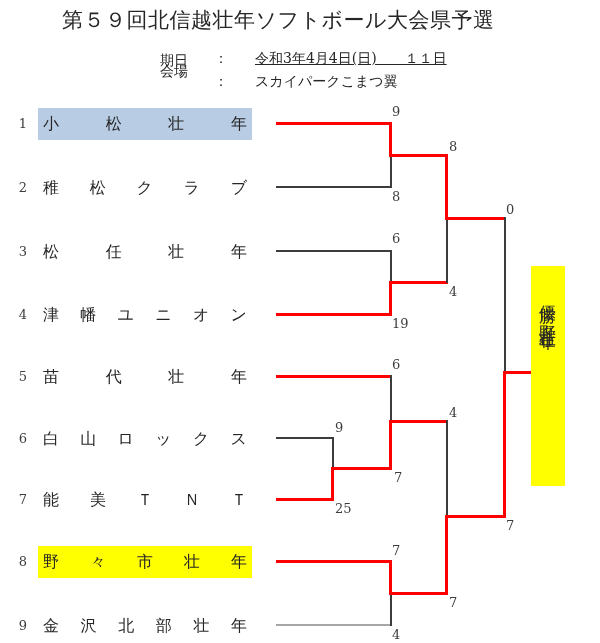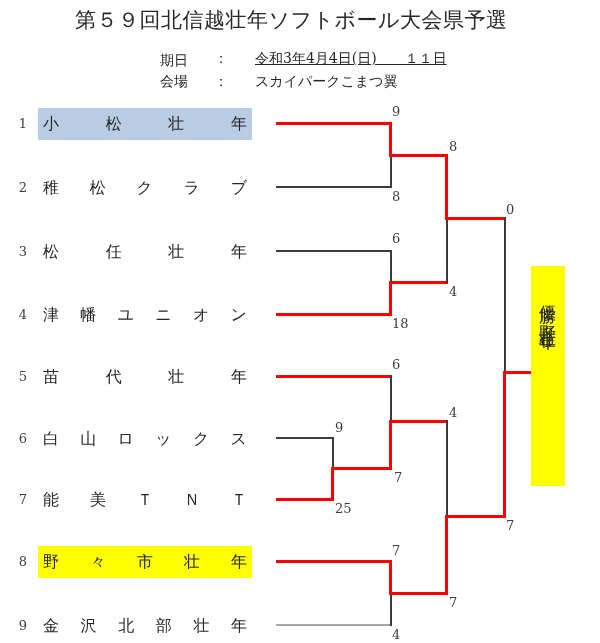--- a/index.html
+++ b/index.html
@@ -11,21 +11,21 @@
     --txt:#262626;
   }
   html,body{margin:0;padding:0;background:#ffffff;}
   #page{
     position:relative;width:600px;height:643px;background:#ffffff;
     font-family:"DejaVu Serif","Liberation Serif",serif;color:var(--txt);
     overflow:hidden;
   }
   .abs{position:absolute;}
   
-  .title{left:62px;top:6px;font-size:21px;letter-spacing:0.5px;white-space:nowrap;margin-left:13px;}
+  .title{left:62px;top:6px;font-size:21px;letter-spacing:0.5px;white-space:nowrap;}
   .meta-label{font-size:14px;white-space:nowrap;}
   .meta-colon{font-size:14px;}
   .meta-value{font-size:14px;white-space:nowrap;}
   
   .seed{width:18px;text-align:center;font-size:13px;color:#3d3d3d;line-height:32px;}
   .team-box{
     left:38px;width:214px;height:32px;box-sizing:border-box;
     padding:0 5px;display:flex;justify-content:space-between;align-items:center;
     font-size:16px;line-height:32px;white-space:nowrap;
   }
@@ -50,21 +50,21 @@
 </style>
 </head>
 <body>
 
 <div id="page">
 
   <div class="abs title">第５９回北信越壮年ソフトボール大会県予選</div>
   <div class="abs meta-label" style="left:160px;top:52px;">期日</div>
   <div class="abs meta-colon" style="left:214px;top:50px;">：</div>
   <div class="abs meta-value" style="left:255px;top:50px;text-decoration:underline;">令和3年4月4日(日)　　１１日</div>
-  <div class="abs meta-label" style="left:160px;top:73px;">会場</div>
+  <div class="abs meta-label" style="left:160px;top:63px;">会場</div>
   <div class="abs meta-colon" style="left:214px;top:73px;">：</div>
   <div class="abs meta-value" style="left:255px;top:73px;font-family:Liberation Serif, serif;">スカイパークこまつ翼</div>
 
   <div class="abs seed" style="left:14px;top:108px;">1</div>
   <div class="abs team-box hl-blue" style="top:108px;">
       <span>小</span>
       <span>松</span>
       <span>壮</span>
       <span>年</span>
     </div>
@@ -180,21 +180,21 @@
   <div class="abs vl-line red" style="left:445px;top:515px;height:80px;"></div>
   <div class="abs hl-line red" style="left:446px;top:515px;width:60px;"></div>
 
   <div class="abs vl-line" style="left:504px;top:217px;height:156px;"></div>
   <div class="abs vl-line red" style="left:503px;top:371px;height:147px;"></div>
   <div class="abs hl-line red" style="left:504px;top:371px;width:28px;"></div>
 
   <div class="abs score" style="left:392px;top:105px;">9</div>
   <div class="abs score" style="left:392px;top:190px;">8</div>
   <div class="abs score" style="left:392px;top:232px;">6</div>
-  <div class="abs score" style="left:392px;top:317px;">18</div>
+  <div class="abs score" style="left:392px;top:317px;">19</div>
   <div class="abs score" style="left:392px;top:358px;">6</div>
   <div class="abs score" style="left:335px;top:421px;">9</div>
   <div class="abs score" style="left:335px;top:502px;text-align:right;">25</div>
   <div class="abs score" style="left:392px;top:544px;">7</div>
   <div class="abs score" style="left:392px;top:628px;">4</div>
   <div class="abs score" style="left:394px;top:471px;">7</div>
   <div class="abs score" style="left:449px;top:140px;">8</div>
   <div class="abs score" style="left:449px;top:285px;">4</div>
   <div class="abs score" style="left:449px;top:406px;">4</div>
   <div class="abs score" style="left:449px;top:596px;">7</div>

